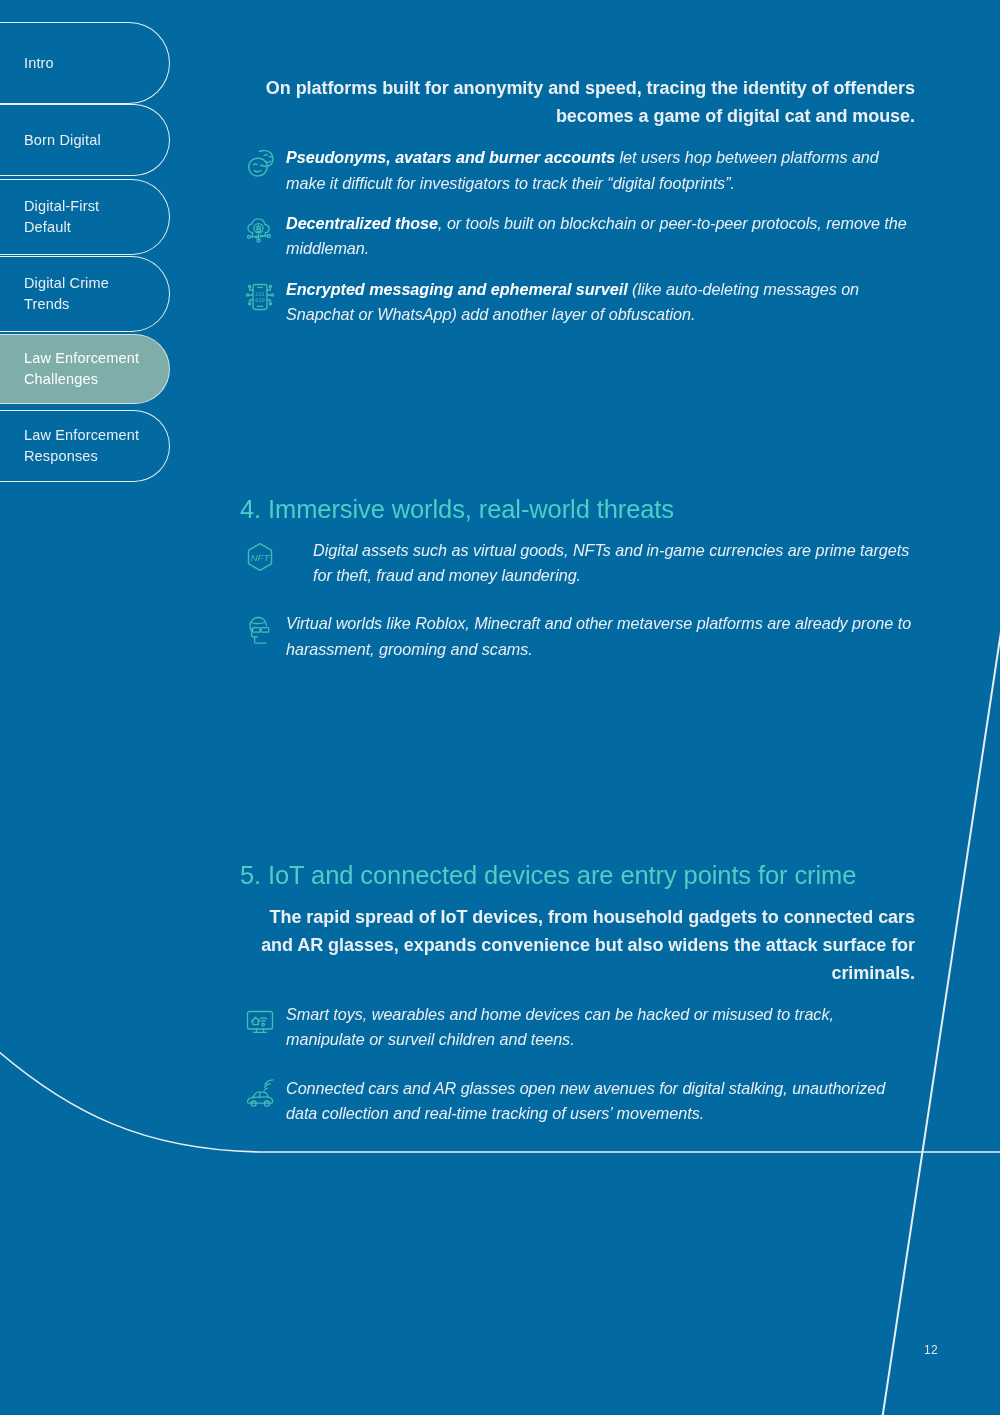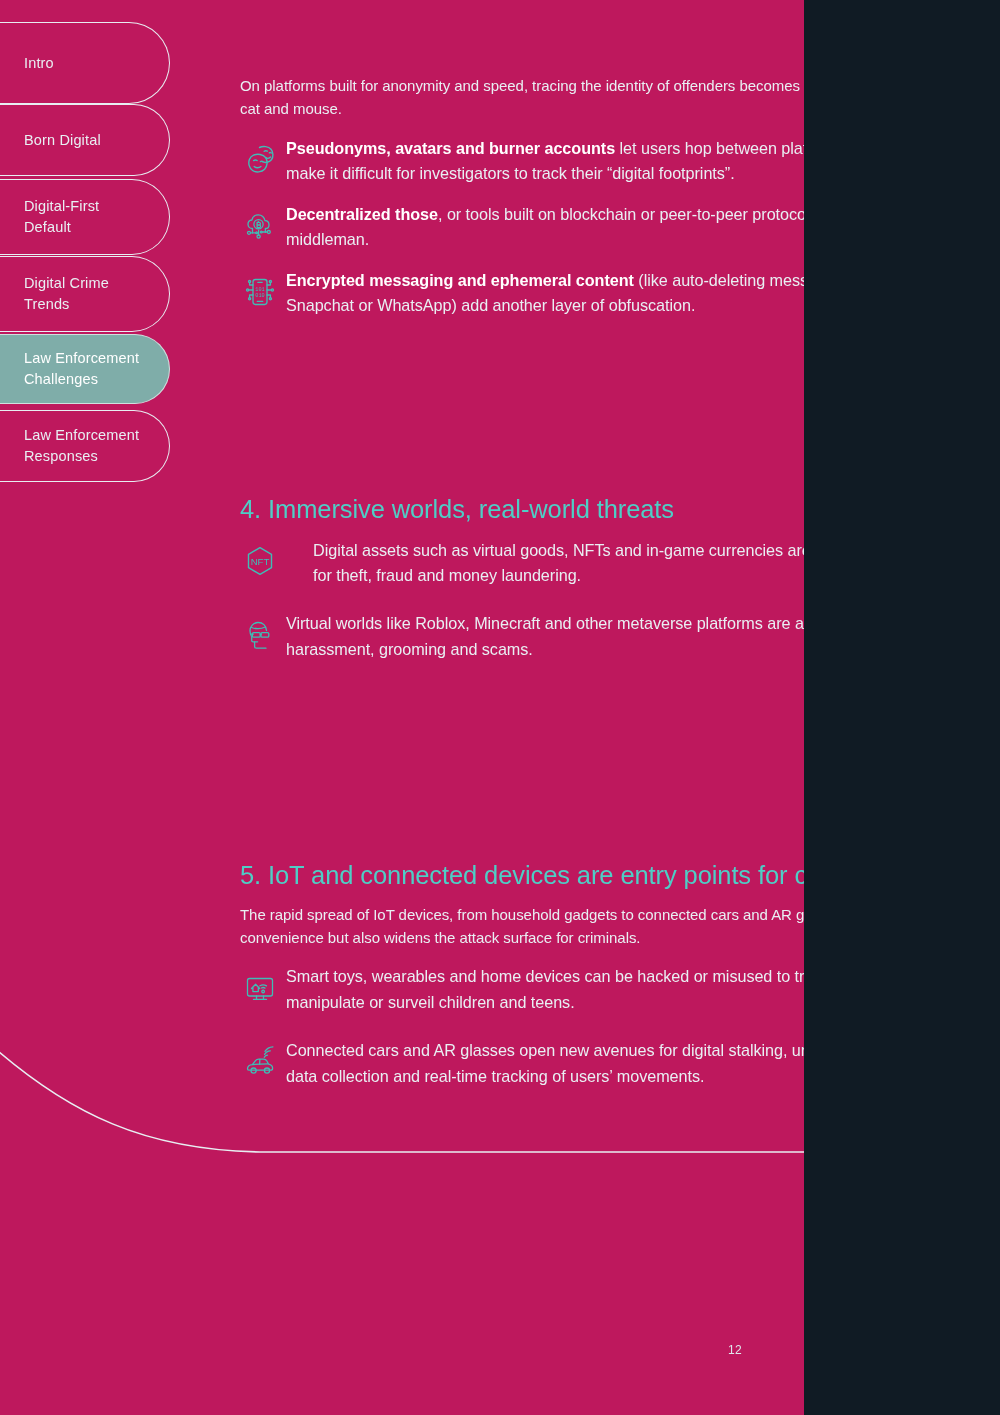--- a/index.html
+++ b/index.html
@@ -7,23 +7,23 @@
   html, body {
     width: 1000px;
     height: 1415px;
     background: #101b24;
     font-family: "Liberation Sans", sans-serif;
     overflow: hidden;
   }
 
   #page {
     position: relative;
-    width: 804px;
+    width: 1000px;
     height: 1415px;
-    background: #be185d;
+    background: #0369a1;
     overflow: hidden;
   }
 
   
   #decor {
     position: absolute;
     inset: 0;
     width: 1000px;
     height: 1415px;
     pointer-events: none;
@@ -83,33 +83,35 @@
     color: #4ecec6;
     font-size: 25.5px;
     font-weight: 400;
     letter-spacing: -0.1px;
     line-height: 1.2;
     margin-bottom: 12px;
   }
 
   .section-intro {
     color: #e9eff3;
-    font-size: 15px;
-    font-weight: 400;
+    font-size: 18px;
+    font-weight: 700;
     line-height: 1.56;
     letter-spacing: -0.05px;
     margin-bottom: 14px;
+    text-align: right;
   }
 
   .bullets { display: block; }
 
   .bullet {
     display: flex;
-    align-items: flex-end;
+    align-items: flex-start;
     margin-bottom: 14px;
+    font-style: italic;
   }
 
   .bullet-icon {
     flex: 0 0 46px;
     width: 46px;
     height: 46px;
     margin-top: 1px;
     display: flex;
     align-items: flex-start;
     justify-content: flex-start;
@@ -237,21 +239,21 @@
               <path d="M13 13 h-3.4 v-2.6 M13 18 h-4.6 M13 23 h-3.4 v2.8"></path>
               <path d="M27 13 h3.4 v-2.6 M27 18 h4.6 M27 23 h3.4 v2.8"></path>
               <circle cx="9.6" cy="9.4" r="1.1"></circle>
               <circle cx="7.6" cy="18" r="1.1"></circle>
               <circle cx="9.6" cy="26.8" r="1.1"></circle>
               <circle cx="30.4" cy="9.4" r="1.1"></circle>
               <circle cx="32.4" cy="18" r="1.1"></circle>
               <circle cx="30.4" cy="26.8" r="1.1"></circle>
             </svg>
           </span>
-          <span class="bullet-text"><b>Encrypted messaging and ephemeral content</b><span> (like auto-deleting messages on Snapchat or WhatsApp) add another layer of obfuscation.</span></span>
+          <span class="bullet-text"><b>Encrypted messaging and ephemeral surveil</b><span> (like auto-deleting messages on Snapchat or WhatsApp) add another layer of obfuscation.</span></span>
         </div>
 
       </div>
     </section>
 
     <section class="section" style="top:494px;">
       <h2 class="section-title">4. Immersive worlds, real-world threats</h2>
 
       <div class="bullets">
 

